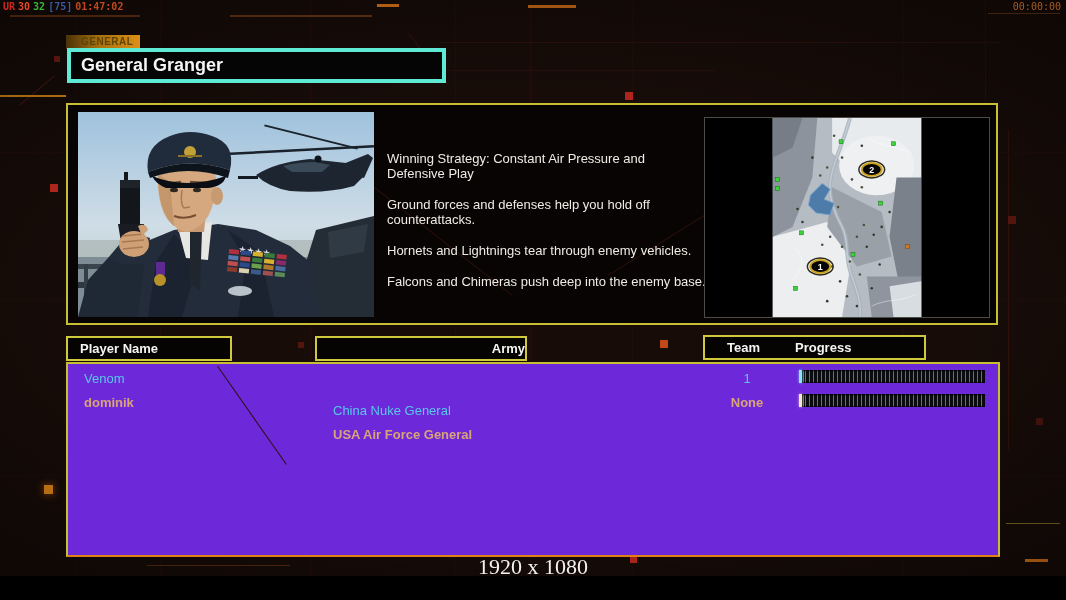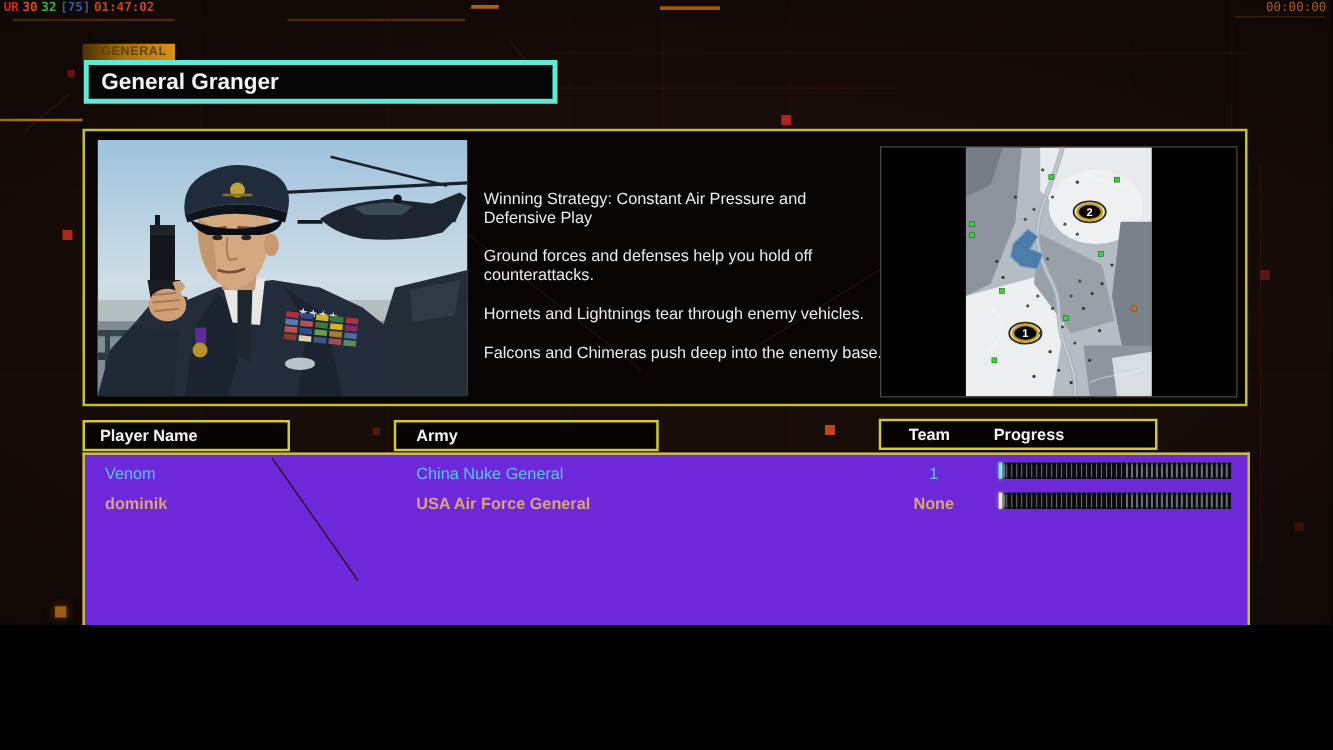--- a/index.html
+++ b/index.html
@@ -1,17 +1,17 @@
 <!DOCTYPE html>
 <html><head>
 <meta charset="utf-8">
 <style>
   html,body{margin:0;padding:0;background:#000;}
   #stage{
-    position:relative;width:1066px;height:500px;overflow:hidden;
+    position:relative;width:1066px;height:576px;overflow:hidden;
     background:#170c08;
     font-family:"Liberation Sans",sans-serif;
     -webkit-font-smoothing:antialiased;
   }
   
   .gridline{position:absolute;pointer-events:none;}
   .vignette{
     position:absolute;left:0;top:0;width:100%;height:100%;z-index:2;pointer-events:none;
     background:radial-gradient(ellipse 78% 68% at 50% 52%, rgba(0,0,0,0) 52%, rgba(0,0,0,0.42) 100%);
   }
@@ -45,33 +45,33 @@
     position:absolute;left:636px;top:12px;width:284px;height:199px;
     background:#000;border:1px solid #4c4c46;
   }
   #minimap-panel svg{position:absolute;left:67px;top:0;}
   
   .hdr-box{
     position:absolute;z-index:3;border:2px solid #d0c93c;background:#060403;
     color:#f4f4f4;font-size:13px;font-weight:bold;line-height:21px;height:21px;
   }
   #hdr-player{left:66px;top:336px;width:150px;padding-left:12px;}
-  #hdr-army{left:315px;top:336px;width:192px;padding-left:16px;}
+  #hdr-army{left:315px;top:336px;width:192px;padding-left:16px;text-align:right;}
   #hdr-team{left:703px;top:335px;width:205px;padding-left:14px;}
   #hdr-team .t1{position:absolute;left:22px;}
   #hdr-team .t2{position:absolute;left:90px;}
   
   #players-panel{
     position:absolute;left:66px;top:362px;width:930px;height:191px;z-index:3;
     border:2px solid #c6bf33;border-bottom-color:#e08018;background:#6d28d9;overflow:hidden;
   }
   .player-row{position:absolute;left:0;width:100%;height:20px;font-size:13px;line-height:15px;}
   .player-row .cell{position:absolute;top:2px;}
   .player-row .name{left:16px;}
-  .player-row .army{left:265px;}
+  .player-row .army{left:265px;margin-top:32px;}
   .player-row .team{left:629px;width:100px;text-align:center;}
   .row-p1{color:#58c8ea;}
   .row-p2{color:#d8a478;font-weight:bold;}
   .bar{
     position:absolute;left:731px;top:1px;width:186px;height:13px;
     background-color:#0a0c10;
     background-image:repeating-linear-gradient(90deg,#68717a 0 1px,rgba(8,10,14,0) 1px 4px);
     background-position:6px 0;
     box-shadow:inset 0 1px 2px rgba(0,0,0,.85), inset 0 -1px 1px rgba(0,0,0,.6);
   }

